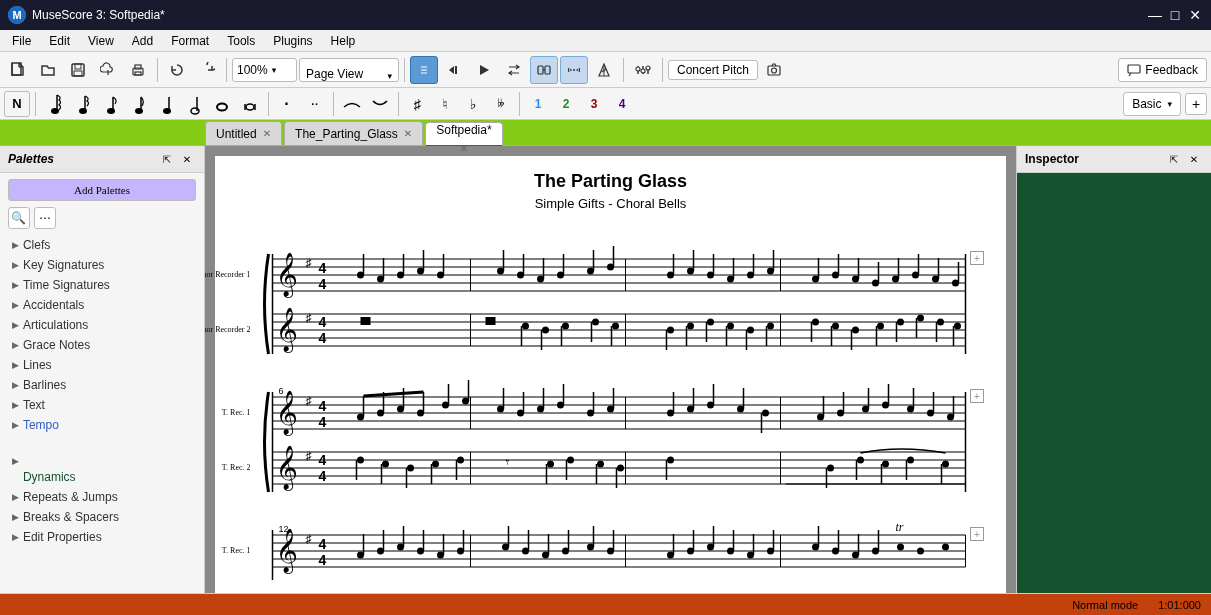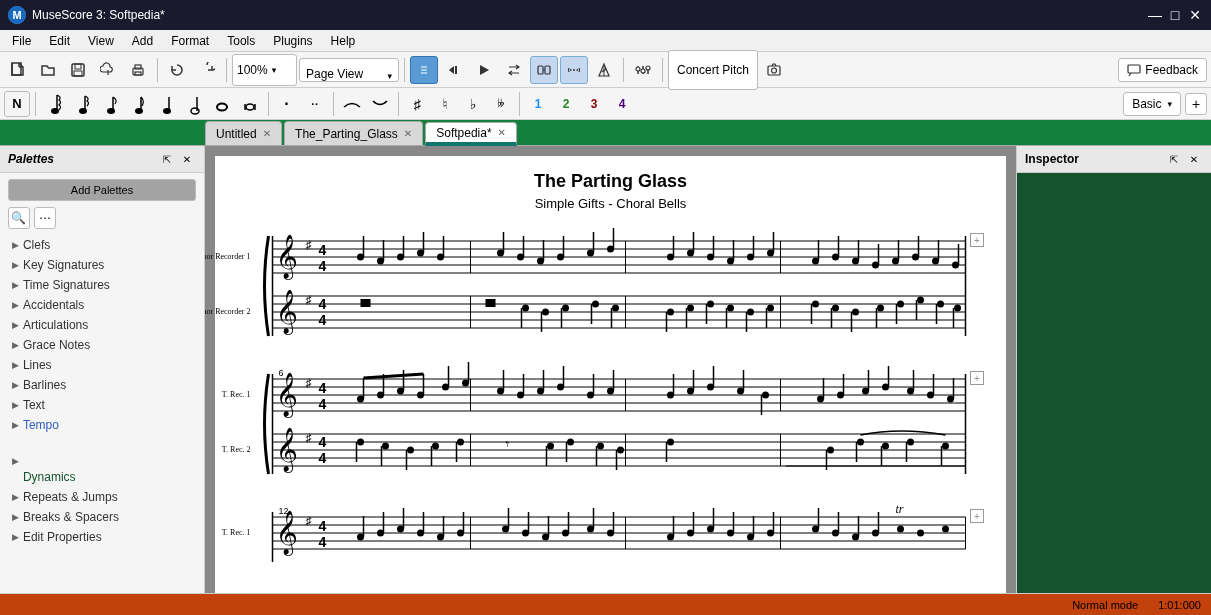--- a/index.html
+++ b/index.html
@@ -55,21 +55,21 @@
       font-size: 14px;
       border: 1px solid transparent;
     }
     .toolbar-btn.active { background: #c5d8f0; border-color: #7aadd4; }
     .toolbar-separator { width: 1px; height: 24px; background: #bbb; margin: 0 3px; }
     .zoom-box {
       display: flex; align-items: center;
       border: 1px solid #bbb;
       border-radius: 3px;
       background: white;
-      height: 32px;
+      height: 24px;
       padding: 0 4px;
       font-size: 12px;
       width: 65px;
     }
     .view-box {
       display: flex; align-items: flex-end;
       border: 1px solid #bbb;
       border-radius: 3px;
       background: white;
       height: 24px;
@@ -87,21 +87,21 @@
       padding: 0 8px;
       font-size: 12px;
       cursor: pointer;
       margin-left: auto;
     }
     .concert-pitch-btn {
       display: flex; align-items: center;
       border: 1px solid #bbb;
       border-radius: 3px;
       background: white;
-      height: 40px;
+      height: 20px;
       padding: 0 8px;
       font-size: 12px;
       cursor: pointer;
     }
 
     
     .note-toolbar {
       background: #f5f5f5;
       height: 32px;
       display: flex;
@@ -115,40 +115,40 @@
       display: flex; align-items: center; justify-content: center;
       cursor: pointer;
       border-radius: 3px;
       font-size: 12px;
       border: 1px solid transparent;
     }
     .note-btn.accidental { font-size: 14px; }
 
     
     .tab-bar {
-      background: #15803d;
+      background: #84cc16;
       height: 26px;
       display: flex;
       align-items: flex-end;
       padding: 0 210px;
       border-bottom: 1px solid #aaa;
     }
     .tab {
       height: 24px;
       padding: 0 10px;
       display: flex; align-items: center; gap: 6px;
       background: #d8d8d8;
       border: 1px solid #aaa;
       border-bottom: none;
       border-radius: 4px 4px 0 0;
       font-size: 12px;
       cursor: pointer;
       margin-right: 2px;
     }
-    .tab.active { background: white; border-bottom: 4px solid #0f766e; position: relative; bottom: -1px; }
+    .tab.active { background: white; border-bottom: 1px solid #0f766e; position: relative; bottom: -1px; flex-direction: column; }
     .tab-close { font-size: 10px; cursor: pointer; color: #666; }
 
     
     .main-area {
       display: flex;
       height: calc(615px - 30px - 22px - 36px - 32px - 26px - 22px);
     }
 
     
     .palette {
@@ -166,26 +166,27 @@
       padding: 4px 8px;
       background: #e8e8e8;
       border-bottom: 1px solid #ccc;
     }
     .palette-title { font-size: 12px; font-weight: bold; font-style: italic; }
     .palette-header-btns { display: flex; gap: 2px; }
     .palette-header-btn { width: 18px; height: 18px; display: flex; align-items: center; justify-content: center; font-size: 10px; cursor: pointer; border-radius: 2px; }
     .add-palettes-btn {
       margin: 6px 8px;
       padding: 4px 10px;
-      background: #a3a3a3;
+      background: #c4b5fd;
       border: 1px solid #bbb;
       border-radius: 3px;
       font-size: 11px;
       cursor: pointer;
       text-align: center;
+      font-family: Liberation Serif, serif;
     }
     .palette-search-row {
       display: flex;
       align-items: center;
       gap: 4px;
       padding: 0 8px 6px;
     }
     .palette-search-btn {
       width: 22px; height: 22px;
       display: flex; align-items: center; justify-content: center;
@@ -255,21 +256,21 @@
       background: #888;
       padding: 10px;
     }
     .music-page {
       background: white;
       width: 100%;
       min-height: 520px;
       padding: 15px 20px;
     }
     .music-title-top { text-align: center; font-size: 18px; font-weight: bold; margin-bottom: 4px; }
-    .music-subtitle { text-align: center; font-size: 13px; margin-bottom: 20px; }
+    .music-subtitle { text-align: center; font-size: 13px; margin-bottom: 38px; }
 
     .plus-icon-corner {
       position: absolute;
       right: 2px;
       top: 2px;
       width: 14px;
       height: 14px;
       border: 1px solid #999;
       display: flex;
       align-items: center;

